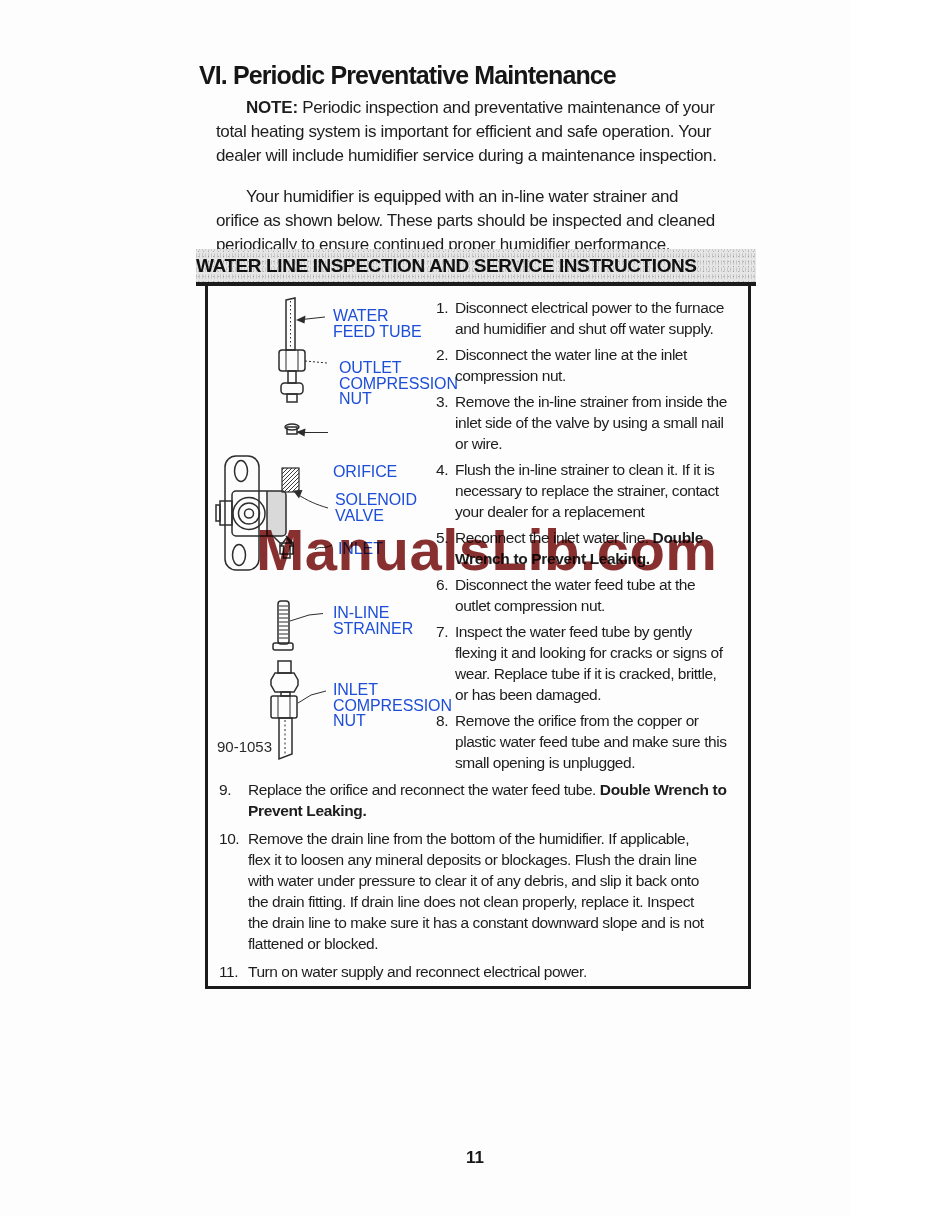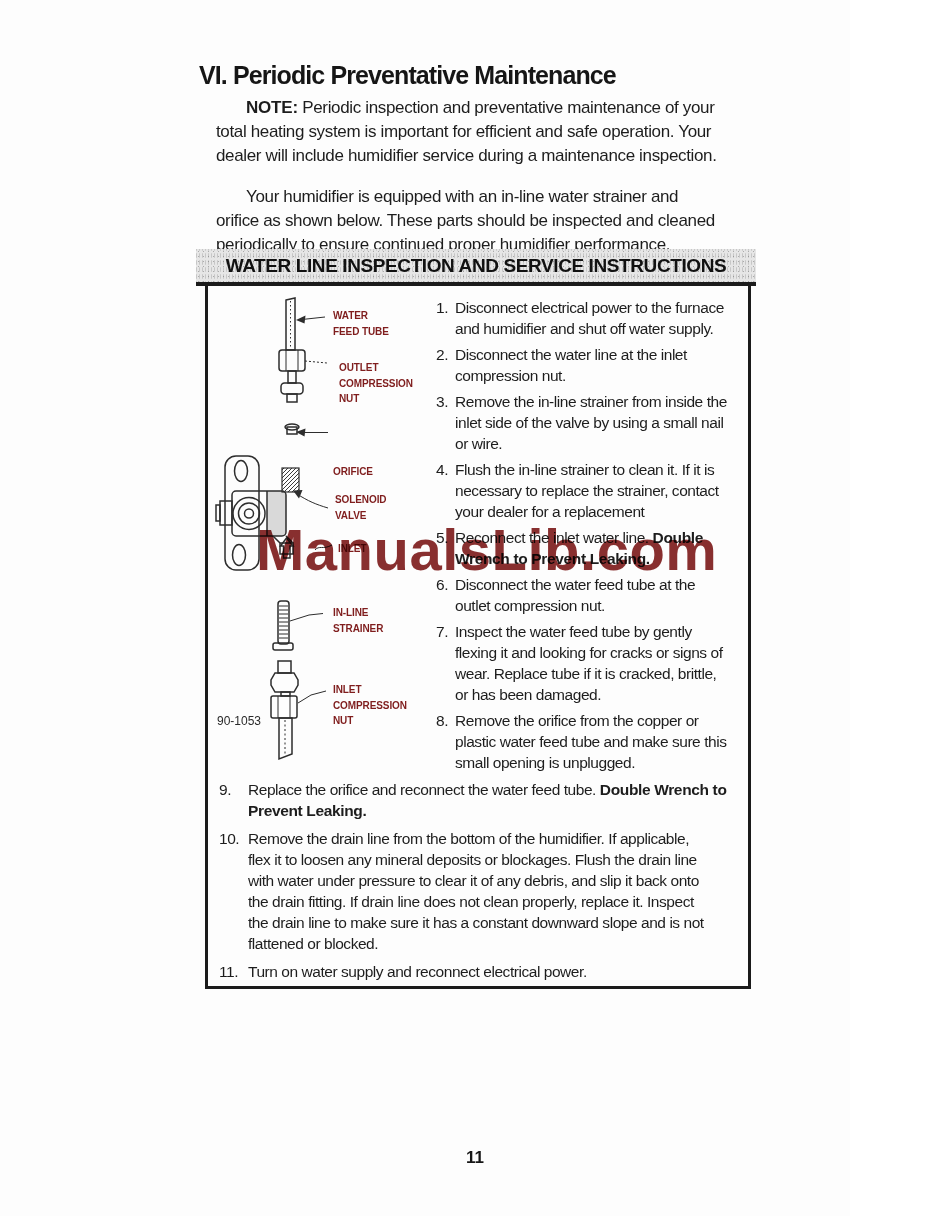--- a/index.html
+++ b/index.html
@@ -24,36 +24,36 @@
   .intro b{letter-spacing:-0.2px;}
   
   .band{
     position:absolute;left:196px;top:249px;width:560px;height:33px;
     background-color:#e6e6e6;
     background-image:
       radial-gradient(rgba(110,110,110,.5) .8px, transparent 1px),
       radial-gradient(rgba(140,140,140,.35) .8px, transparent 1px);
     background-size:5px 5px,3px 7px;background-position:0 0,2px 3px;
     border-bottom:4px solid #1b1b1b;
-    text-align:center;line-height:34px;
+    text-align:left;line-height:34px;
     font-size:19px;font-weight:700;letter-spacing:-0.4px;color:#111;
   }
   .box-frame{
     position:absolute;left:205px;top:286px;width:546px;height:703px;
     border-left:3px solid #1b1b1b;border-right:3px solid #1b1b1b;
     border-bottom:3px solid #1b1b1b;box-sizing:border-box;
   }
   .diagram-svg{position:absolute;left:205px;top:287px;}
   .dlabel{
-    position:absolute;font-size:10px;font-weight:700;line-height:15.5px;
-    letter-spacing:-0.1px;white-space:pre-line;color:#7f1d1d;
+    position:absolute;font-size:16px;font-weight:400;line-height:15.5px;
+    letter-spacing:-0.1px;white-space:pre-line;color:#1d4ed8;
   }
   .fig-num{
-    position:absolute;left:217px;top:714px;
-    font-size:12px;letter-spacing:0;color:#2a2a2a;font-weight:400;
+    position:absolute;left:217px;top:738px;
+    font-size:15px;letter-spacing:0;color:#2a2a2a;font-weight:400;
   }
   
   .steps{position:absolute;font-size:15.5px;line-height:21px;letter-spacing:-0.45px;}
   .steps-right{left:436px;top:297px;width:306px;}
   .steps-bottom{left:219px;top:779px;width:528px;}
   .step{display:flex;margin:0 0 5px 0;}
   .steps-bottom .step{margin-bottom:7px;}
   .step-num{flex:0 0 19px;}
   .steps-bottom .step-num{flex:0 0 29px;text-align:left;}
   .step-text{flex:1;white-space:pre-line;}

